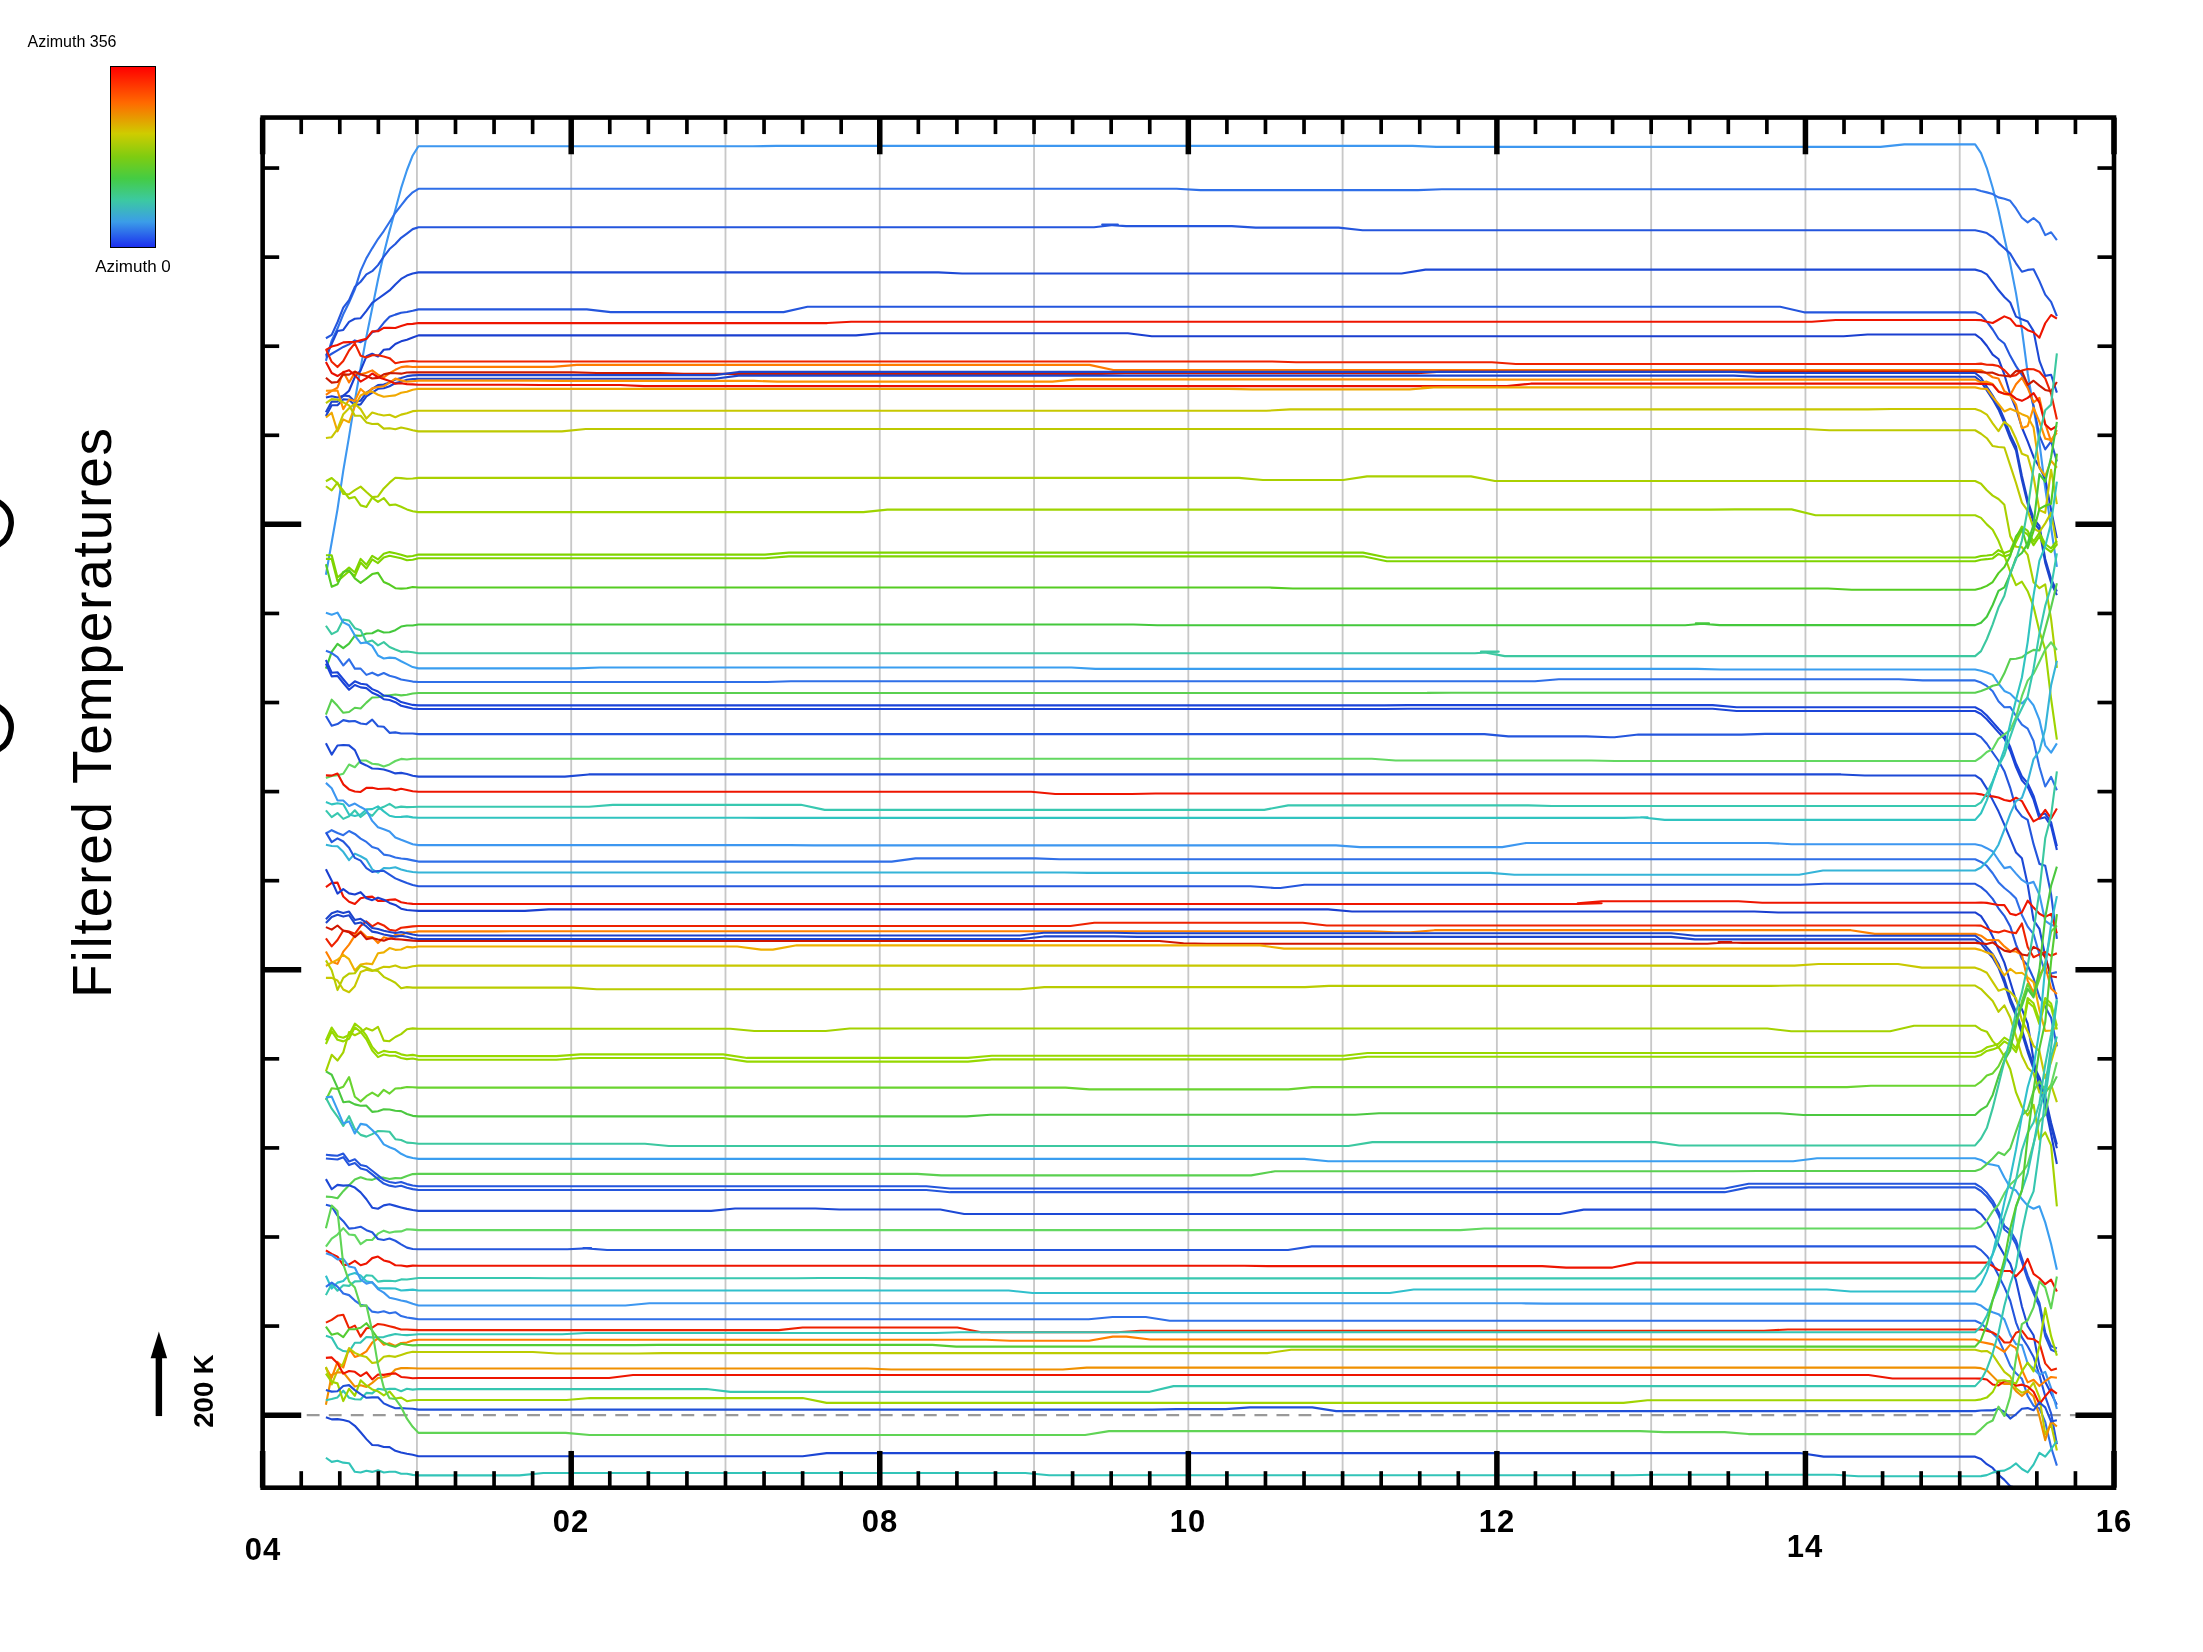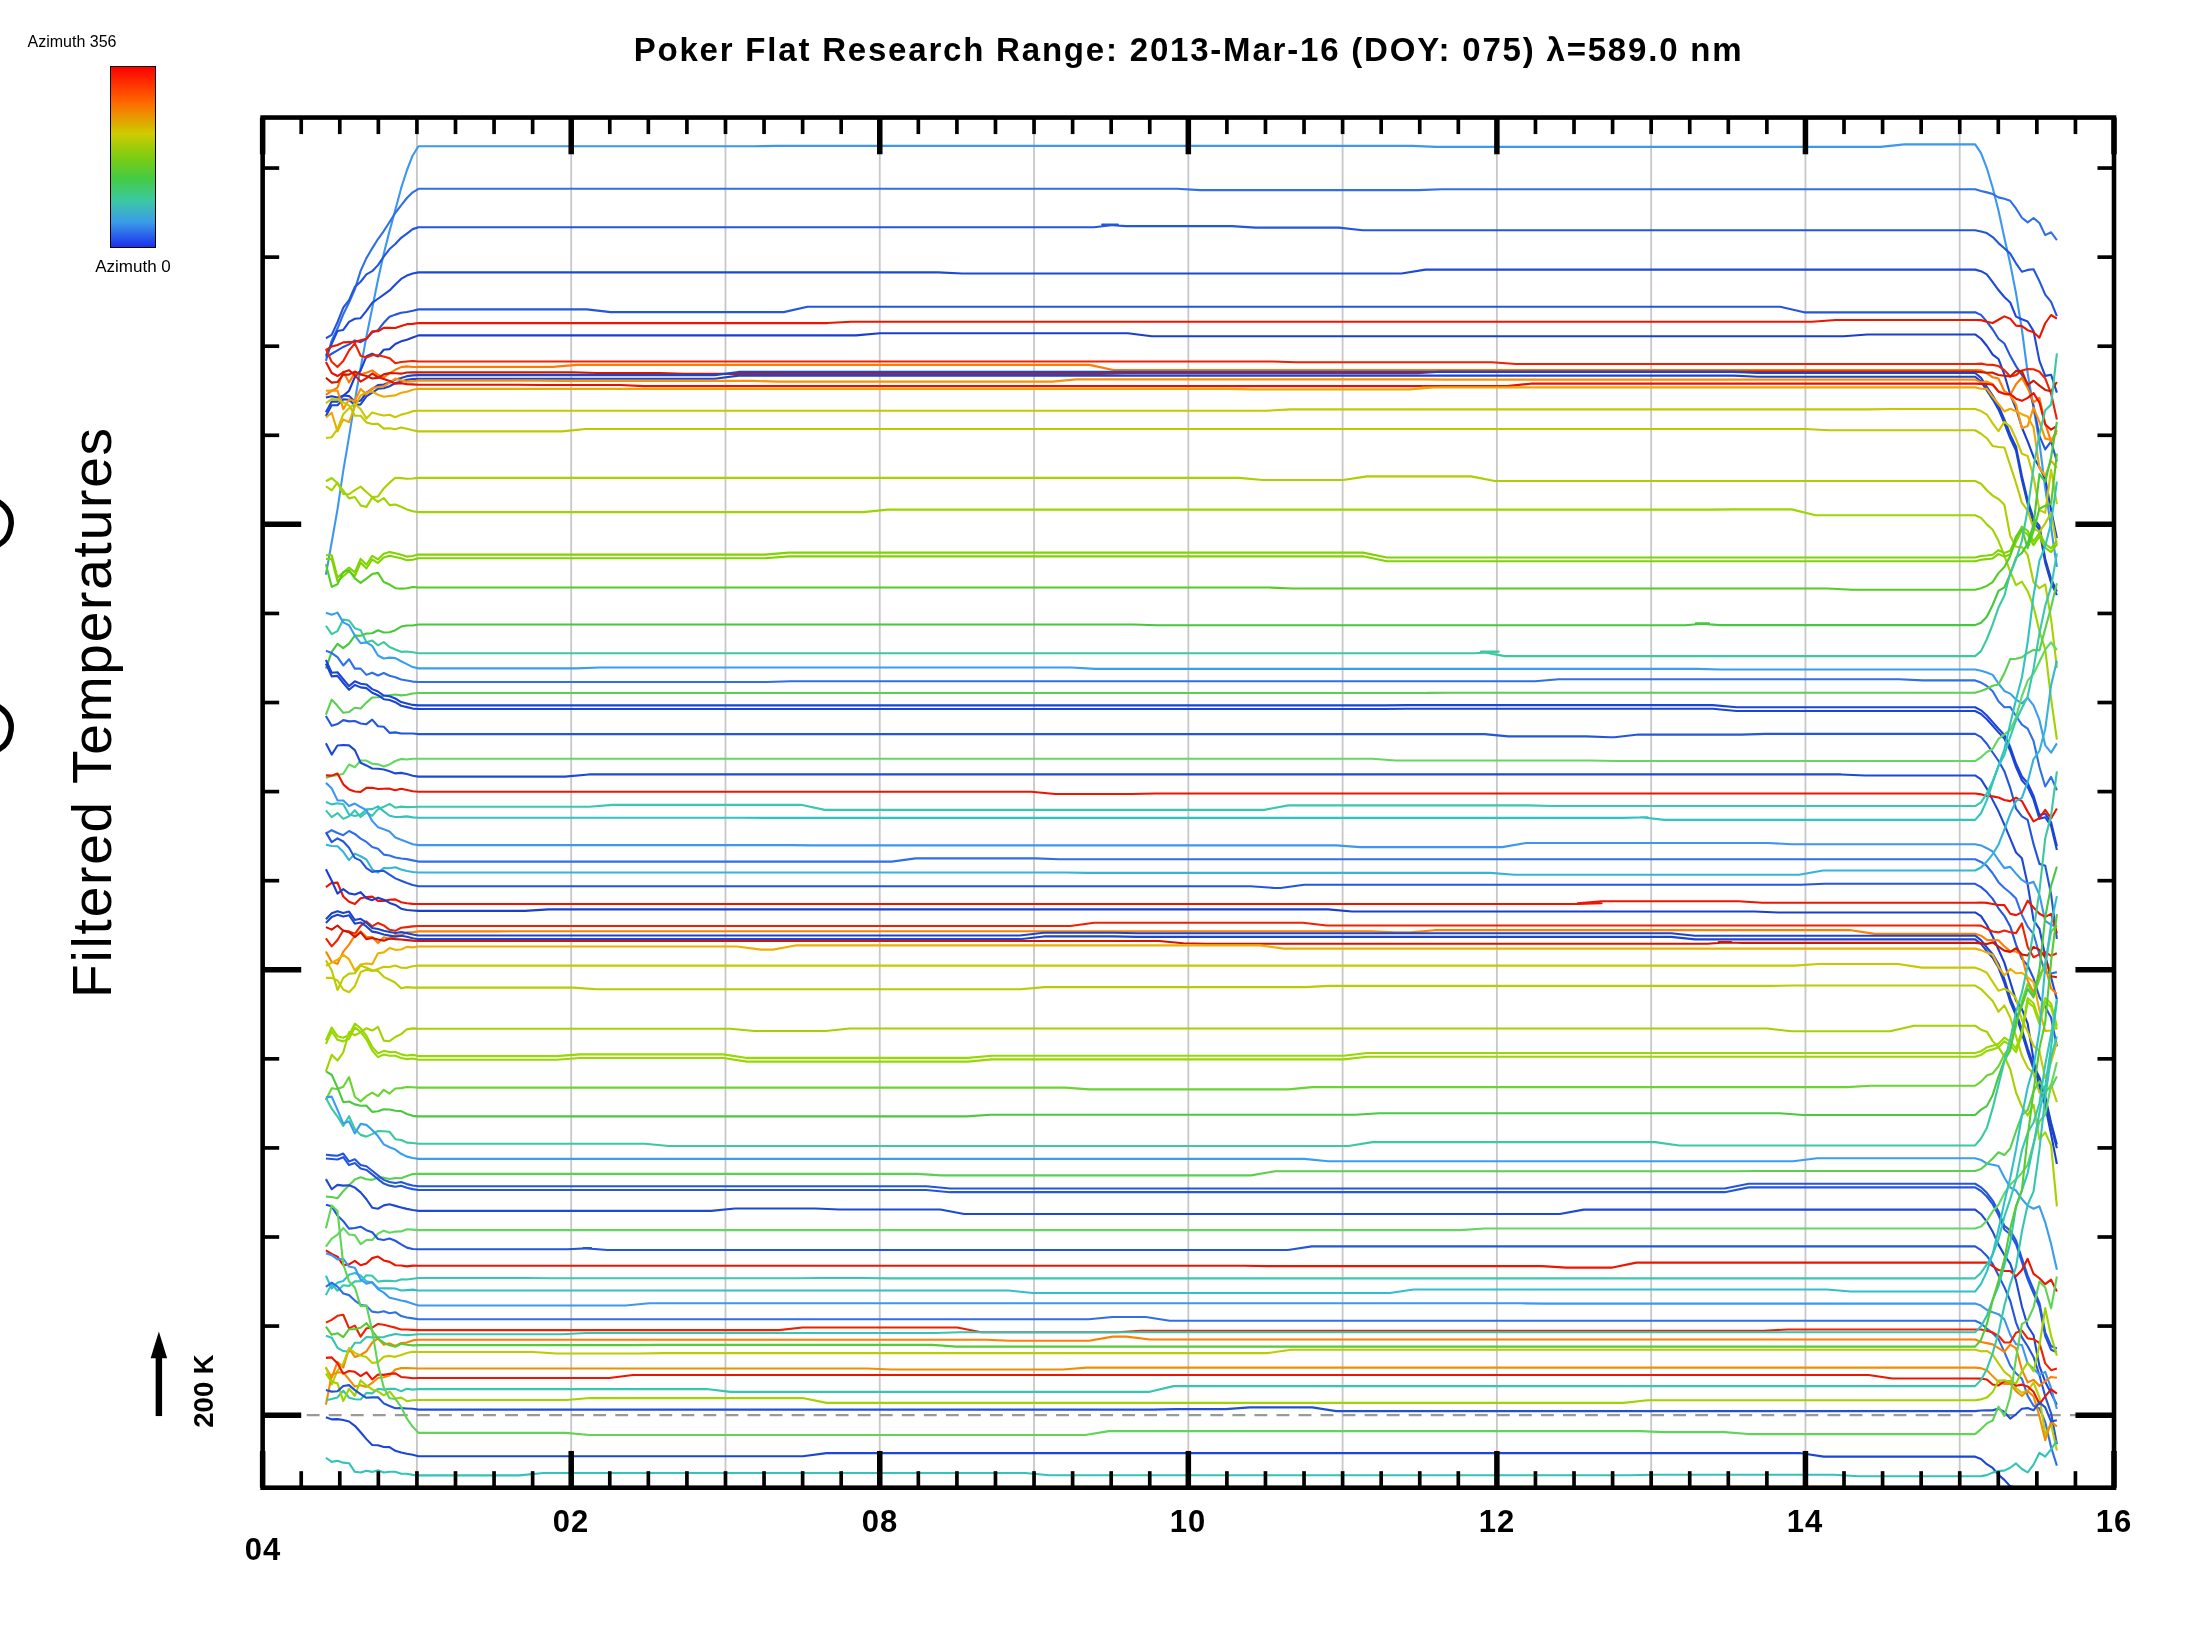--- a/index.html
+++ b/index.html
@@ -13,21 +13,20 @@
   #ylabel{left:92px;top:712px;transform:translate(-50%,-50%) rotate(-90deg);font-size:55px;white-space:nowrap;letter-spacing:1.8px;}
   #scalebar-label{left:204px;top:1391px;transform:translate(-50%,-50%) rotate(-90deg);font-size:27.5px;font-weight:bold;white-space:nowrap;}
   #xlabel{left:263px;top:1600px;width:1851px;text-align:center;font-size:31px;font-weight:bold;letter-spacing:0.9px;}
   .xtick{position:absolute;top:1504px;transform:translateX(-50%);font-size:31px;font-weight:bold;letter-spacing:0.9px;}
   svg{position:absolute;left:0;top:0;}
 </style>
 </head>
 <body>
 
 <div id="stage">
-  <div class="abs" id="title">Poker Flat Research Range: 2013-Mar-16 (DOY: 075) λ=589.0 nm</div>
 
   <div class="abs" id="cbar-top-label">Azimuth 356</div>
   <div class="abs" id="colorbar" style="background: linear-gradient(rgb(255, 0, 0) 0%, rgb(255, 106, 0) 20%, rgb(207, 204, 0) 37%, rgb(126, 204, 17) 50%, rgb(68, 204, 68) 62%, rgb(60, 201, 161) 74%, rgb(59, 157, 232) 86%, rgb(27, 47, 238) 100%);"></div>
   <div class="abs" id="cbar-bottom-label">Azimuth 0</div>
 
   <div class="abs" id="ylabel">Filtered Temperatures</div>
   <div class="abs" id="scalebar-label">200 K</div>
 
   <svg id="plot" width="2204" height="1653" viewBox="0 0 2400 1800">
       <defs>
@@ -271,17 +270,17 @@
         <path d="M -4 768 Q 14 778 12 795 Q 10 813 -6 818"></path>
       </g>
     </svg>
 
   <div id="x-tick-labels">
       <div class="xtick" style="left: 263px; margin-top: 28px;">04</div>
       <div class="xtick" style="left: 571px;">02</div>
       <div class="xtick" style="left: 880px; text-align: center;">08</div>
       <div class="xtick" style="left: 1188px;">10</div>
       <div class="xtick" style="left: 1497px;">12</div>
-      <div class="xtick" style="left: 1805px;">14</div>
+      <div class="xtick" style="left: 1805px; margin-top: 25px;">14</div>
       <div class="xtick" style="left: 2114px;">16</div>
     </div>
 </div>
 
 
 </body></html>

